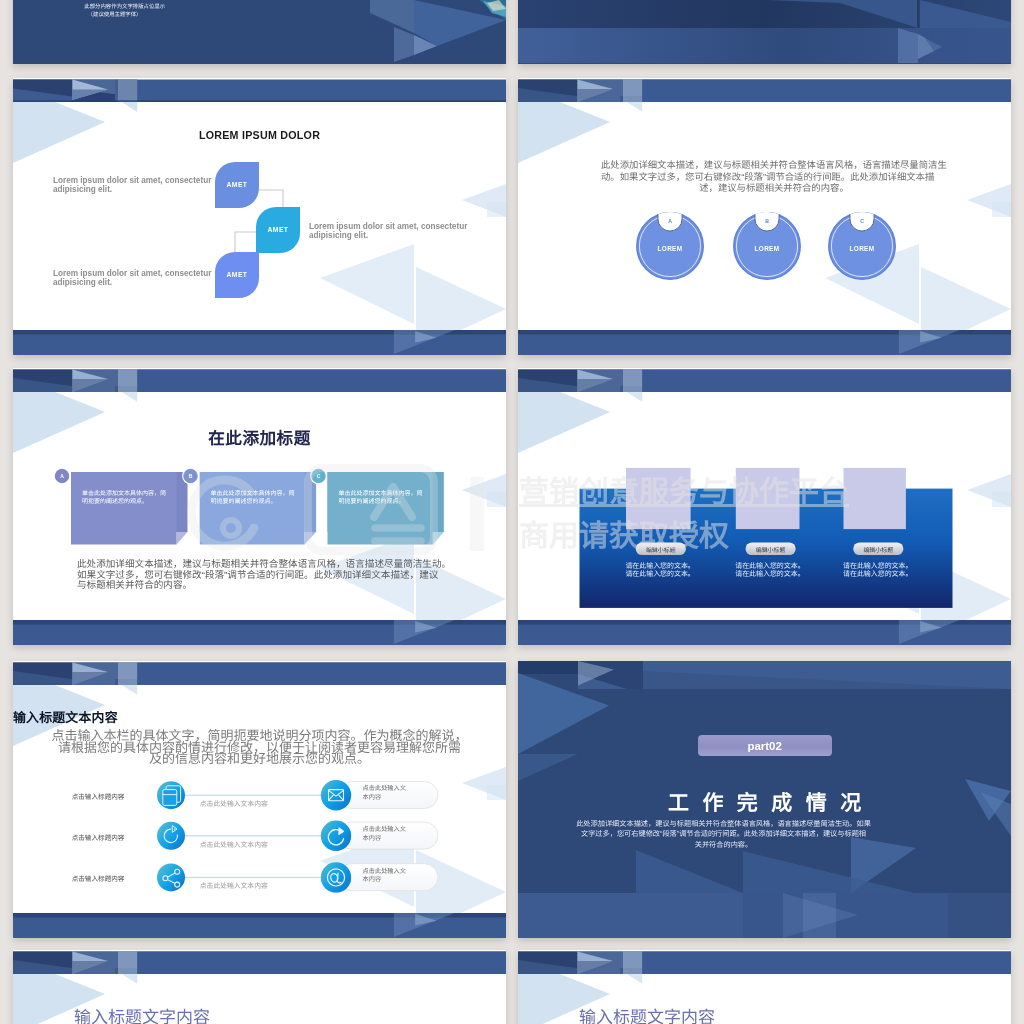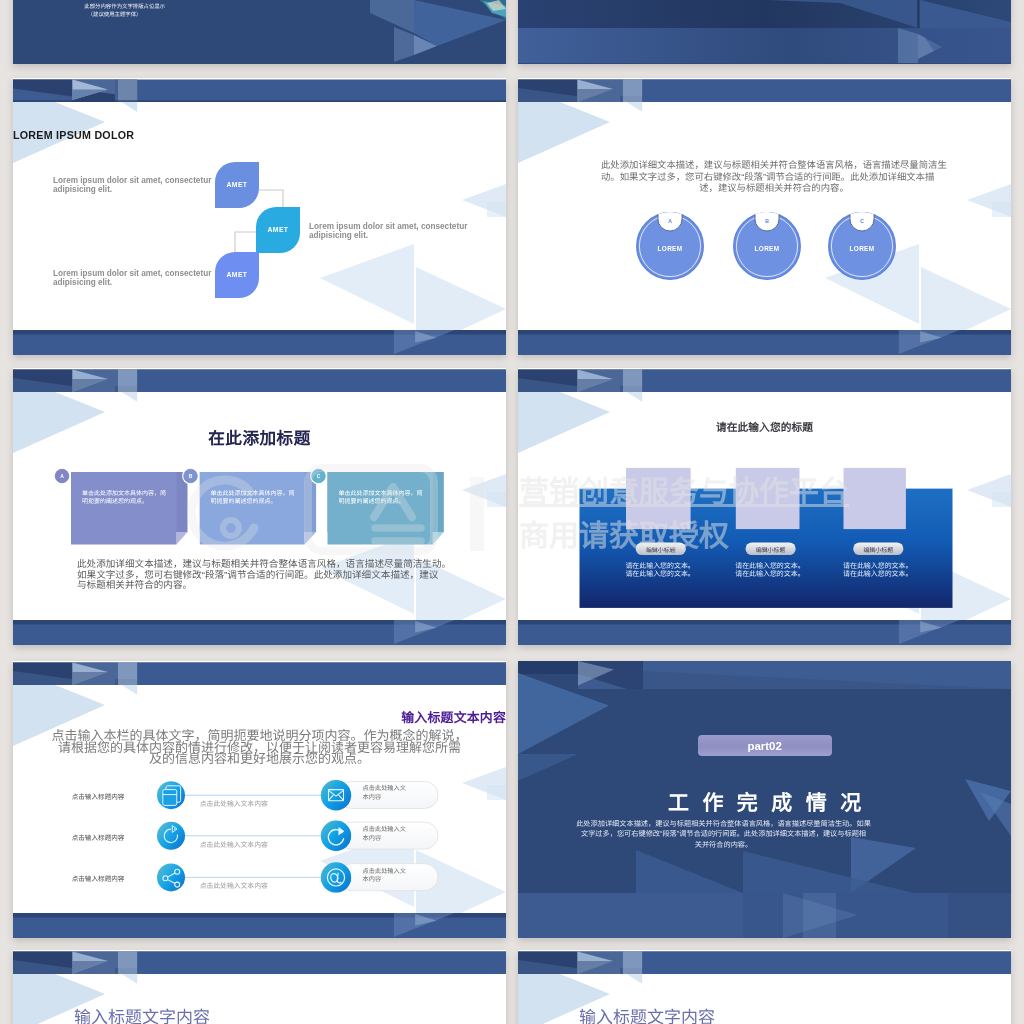--- a/index.html
+++ b/index.html
@@ -92,21 +92,21 @@
     <polygon points="449,122 493,106 493,139" fill="#dfeaf6"></polygon>
     <rect x="474" y="124" width="19" height="15" fill="#d4e3f2" opacity=".5"></rect>
     <polygon points="307,200 401,166 401,246" fill="#e3edf8"></polygon>
     <polygon points="403,189 493,231 403,273" fill="#d7e5f4" opacity=".75"></polygon>
 
     <rect x="0" y="252" width="493" height="25" fill="#3c5a92"></rect>
     <rect x="0" y="252" width="493" height="4.5" fill="#2b4576"></rect>
     <polygon points="380.9,252 441.8,252 380.9,276" fill="#6e8dbe" opacity=".45"></polygon>
     <polygon points="402.1,252.9 424,259.8 402.1,264.6" fill="#9ab3d6" opacity=".5"></polygon>
   </svg>
-  <div class="abs en-title" style="left:0;top:51px;width:493px;font-size:10.7px;letter-spacing:.25px;">LOREM IPSUM DOLOR</div>
+  <div class="abs en-title" style="left:0;top:51px;width:493px;text-align:center;font-size:10.7px;letter-spacing:.25px;">LOREM IPSUM DOLOR</div>
 
   <svg class="layer" viewBox="0 0 493 277">
     <path d="M246,112 h24 v22" fill="none" stroke="#c9c9c9" stroke-width="1.1"></path>
     <path d="M246,154 h-24 v22" fill="none" stroke="#c9c9c9" stroke-width="1.1"></path>
     <path d="M202,104 a20,20 0 0 1 20,-20 h24 v26 a20,20 0 0 1 -20,20 h-24 z" fill="#6b8fe0"></path>
     <path d="M243,149 a20,20 0 0 1 20,-20 h24 v26 a20,20 0 0 1 -20,20 h-24 z" fill="#29abe2"></path>
     <path d="M202,194 a20,20 0 0 1 20,-20 h24 v26 a20,20 0 0 1 -20,20 h-24 z" fill="#6e8ef2"></path>
   </svg>
   <div class="abs" style="left:202px;top:103px;width:44px;text-align:center;font-size:6.8px;font-weight:bold;color:#fff;letter-spacing:.4px;">AMET</div>
   <div class="abs" style="left:243px;top:148px;width:44px;text-align:center;font-size:6.8px;font-weight:bold;color:#fff;letter-spacing:.4px;">AMET</div>
@@ -287,21 +287,20 @@
     <polygon points="0,24 42,24 92,44 0,85" fill="#d2e2f1"></polygon>
     <polygon points="449,122 493,106 493,139" fill="#dfeaf6"></polygon>
     <rect x="474" y="124" width="19" height="15" fill="#d4e3f2" opacity=".5"></rect>
     <polygon points="307,200 401,166 401,246" fill="#e3edf8"></polygon>
     <polygon points="403,189 493,231 403,273" fill="#d7e5f4" opacity=".75"></polygon>
     <rect x="0" y="252" width="493" height="25" fill="#3c5a92"></rect>
     <rect x="0" y="252" width="493" height="4.5" fill="#2b4576"></rect>
     <polygon points="380.9,252 441.8,252 380.9,276" fill="#6e8dbe" opacity=".45"></polygon>
     <polygon points="402.1,252.9 424,259.8 402.1,264.6" fill="#9ab3d6" opacity=".5"></polygon>
   </svg>
-  <div class="abs" style="left:0;top:51px;width:493px;text-align:center;font-size:10.7px;font-weight:bold;color:#3c3c46;letter-spacing:.1px;">请在此输入您的标题</div>
 
   <svg class="layer" viewBox="0 0 493 277">
     <defs>
       <linearGradient id="pnl" x1="0" y1="0" x2="0" y2="1">
         <stop offset="0" stop-color="#1e6fc4"></stop>
             <stop offset=".45" stop-color="#125bb4"></stop>
         <stop offset="1" stop-color="#13266b"></stop>
       </linearGradient>
       <linearGradient id="pill" x1="0" y1="0" x2="0" y2="1">
         <stop offset="0" stop-color="#f4f4f6"></stop>
@@ -351,21 +350,21 @@
     <polygon points="0,24 42,24 92,44 0,85" fill="#d2e2f1"></polygon>
     <polygon points="449,122 493,106 493,139" fill="#dfeaf6"></polygon>
     <rect x="474" y="124" width="19" height="15" fill="#d4e3f2" opacity=".5"></rect>
     <polygon points="307,200 401,166 401,246" fill="#e3edf8"></polygon>
     <polygon points="403,189 493,231 403,273" fill="#d7e5f4" opacity=".75"></polygon>
     <rect x="0" y="252" width="493" height="25" fill="#3c5a92"></rect>
     <rect x="0" y="252" width="493" height="4.5" fill="#2b4576"></rect>
     <polygon points="380.9,252 441.8,252 380.9,276" fill="#6e8dbe" opacity=".45"></polygon>
     <polygon points="402.1,252.9 424,259.8 402.1,264.6" fill="#9ab3d6" opacity=".5"></polygon>
   </svg>
-  <div class="abs" style="left:0;top:45.5px;width:493px;text-align:right;font-size:12.9px;font-weight:bold;color:#4c1d95;letter-spacing:.2px;">输入标题文本内容</div>
+  <div class="abs" style="left:0;top:45.5px;width:493px;text-align:left;font-size:12.9px;font-weight:bold;color:#0f172a;letter-spacing:.2px;">输入标题文本内容</div>
   <div class="abs lines" style="left:0;top:69px;width:493px;text-align:center;font-size:13px;line-height:11.7px;color:#7c7c7c;">
     <div>点击输入本栏的具体文字，简明扼要地说明分项内容。作为概念的解说，</div>
     <div>请根据您的具体内容酌情进行修改，以便于让阅读者更容易理解您所需</div>
     <div>及的信息内容和更好地展示您的观点。</div>
   </div>
 
   <svg class="layer" viewBox="0 0 493 277">
     <defs>
       <linearGradient id="ig1" x1="0" y1="0.1" x2="1" y2="0.9">
         <stop offset="0" stop-color="#5bbdcf"></stop>

